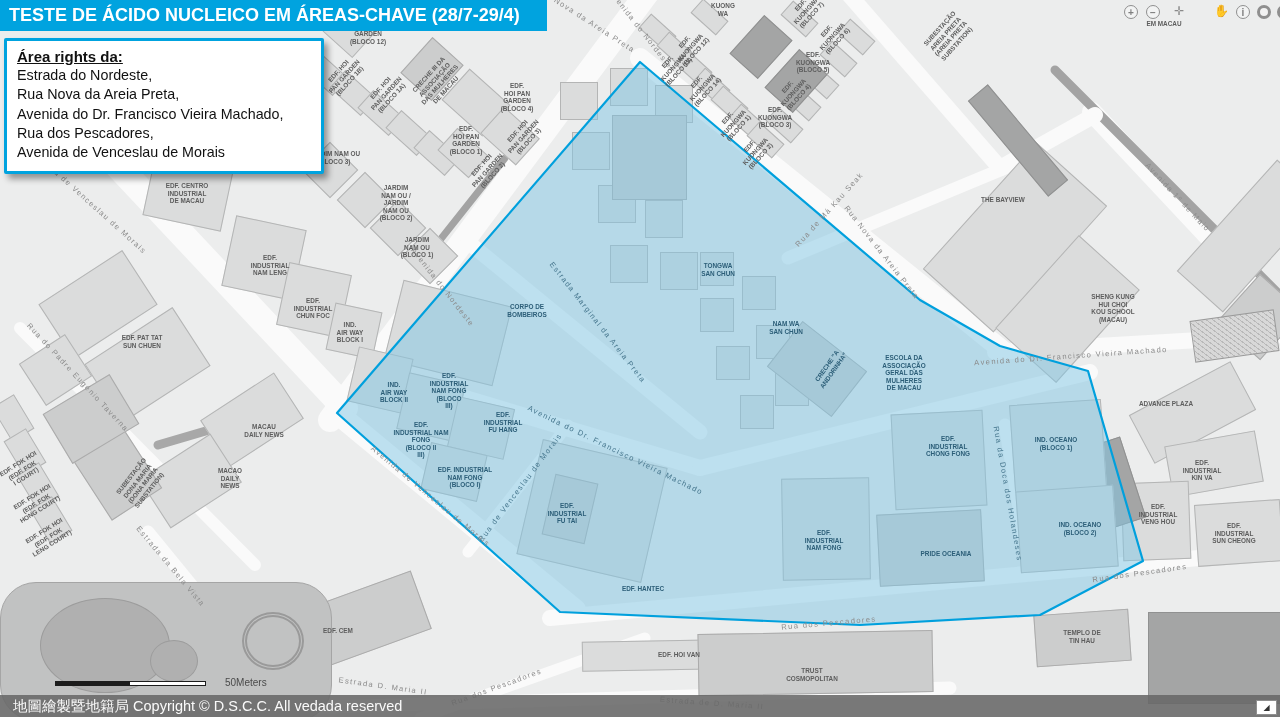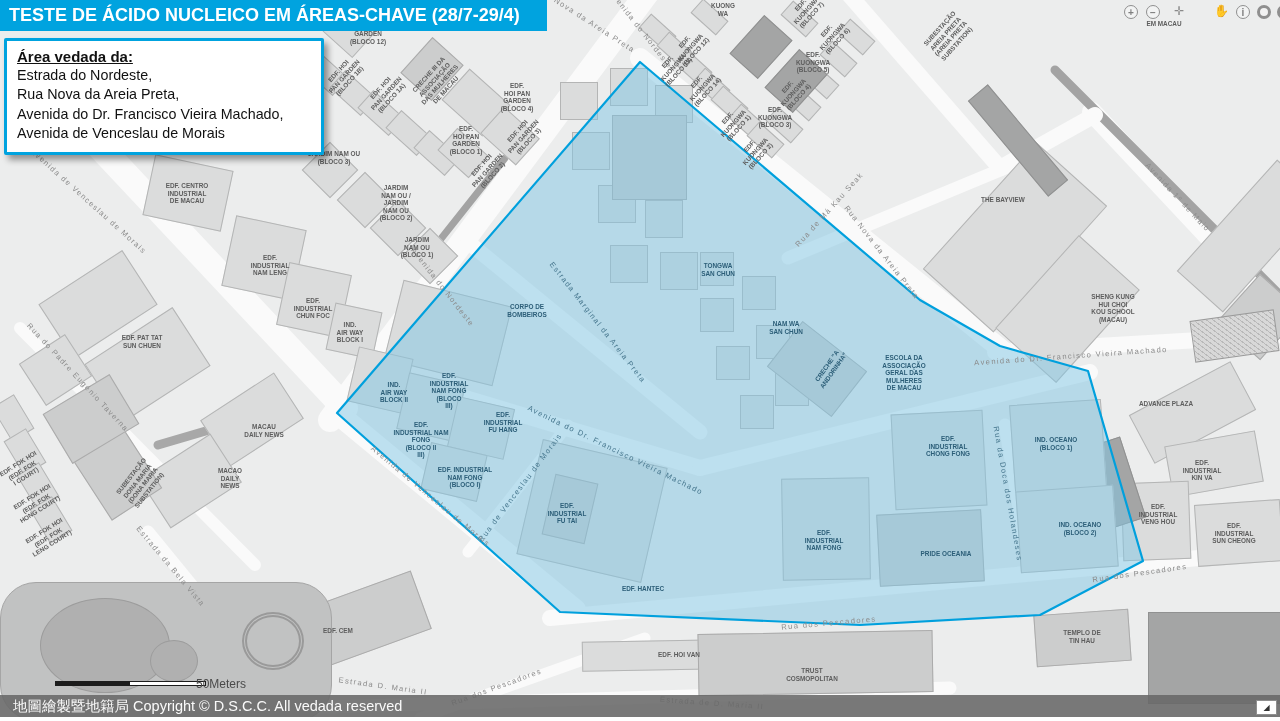--- a/index.html
+++ b/index.html
@@ -34,21 +34,21 @@
   .toolbar{position:absolute;left:0;top:0;}
   .tbi{position:absolute;width:14px;height:14px;border-radius:50%;text-align:center;
        font-size:10px;line-height:13px;color:#7f7f7f;cursor:pointer;box-sizing:border-box;}
   .tbi.ring{border:1.4px solid #8f8f8f;background:rgba(246,246,246,.6);font-weight:700;}
   .tbi.plain{border:none;background:transparent;font-size:12px;color:#8a8a8a;}
   .tbi.donut{border:3.6px solid #8f8f8f;background:#f2f2f2;}
   .scalebar{position:absolute;left:0;top:0;}
   .sb-black{position:absolute;left:55px;top:681px;width:74px;height:5px;background:#1c1c1c;}
   .sb-white{position:absolute;left:129px;top:681px;width:77px;height:5px;background:#fff;
             border:1px solid #1c1c1c;box-sizing:border-box;}
-  .sb-label{position:absolute;left:196px;top:677px;font-size:12px;color:#4a4a4a;}
+  .sb-label{position:absolute;left:225px;top:677px;font-size:10px;color:#4a4a4a;}
   .footer{position:absolute;left:0;top:695px;width:1280px;height:22px;background:rgba(104,104,104,.88);
           color:#fafafa;font-size:14.5px;line-height:22px;padding-left:13px;box-sizing:border-box;
           white-space:nowrap;}
   .bottomstrip{position:absolute;left:0;top:717px;width:1280px;height:4px;background:#fff;}
   .expand{position:absolute;left:1256px;top:700px;width:21px;height:15px;background:#fff;
           border:1px solid #8f8f8f;box-sizing:border-box;text-align:center;line-height:13px;
           font-size:8px;color:#333;cursor:pointer;}
 </style>
 </head>
 <body>
@@ -373,25 +373,26 @@
       <div class="lb zbl" style="left: 946px; top: 554px; transform: translate(-50%, -50%) rotate(0deg);">PRIDE OCEANIA</div>
       <div class="lb zbl" style="left: 1056px; top: 444px; transform: translate(-50%, -50%) rotate(0deg);">IND. OCEANO
 (BLOCO 1)</div>
       <div class="lb zbl" style="left: 1080px; top: 529px; transform: translate(-50%, -50%) rotate(0deg);">IND. OCEANO
 (BLOCO 2)</div>
     </div>
 
   <div class="titlebar" style="background: rgb(0, 163, 223);">TESTE DE ÁCIDO NUCLEICO EM ÁREAS-CHAVE (28/7-29/4)</div>
 
   <div class="legend" style="border-color: rgb(0, 163, 223);">
-    <div class="hd">Área vedada da:</div>
+    <div class="hd">Área rights da:</div>
     <div id="legend-lines">
         <div class="ln">Estrada do Nordeste,</div>
         <div class="ln">Rua Nova da Areia Preta,</div>
         <div class="ln">Avenida do Dr. Francisco Vieira Machado,</div>
+        <div class="ln">Rua dos Pescadores,</div>
         <div class="ln">Avenida de Venceslau de Morais</div>
       </div>
   </div>
 
   <div class="toolbar" id="toolbar">
       <span class="tbi ring" style="left: 1124px; top: 5px;">+</span>
       <span class="tbi ring" style="left: 1146px; top: 5px;">−</span>
       <span class="tbi plain" style="left: 1172px; top: 5px;">✛</span>
       <span class="tbi plain" style="left: 1214px; top: 5px;">✋</span>
       <span class="tbi ring" style="left: 1236px; top: 5px;">i</span>

